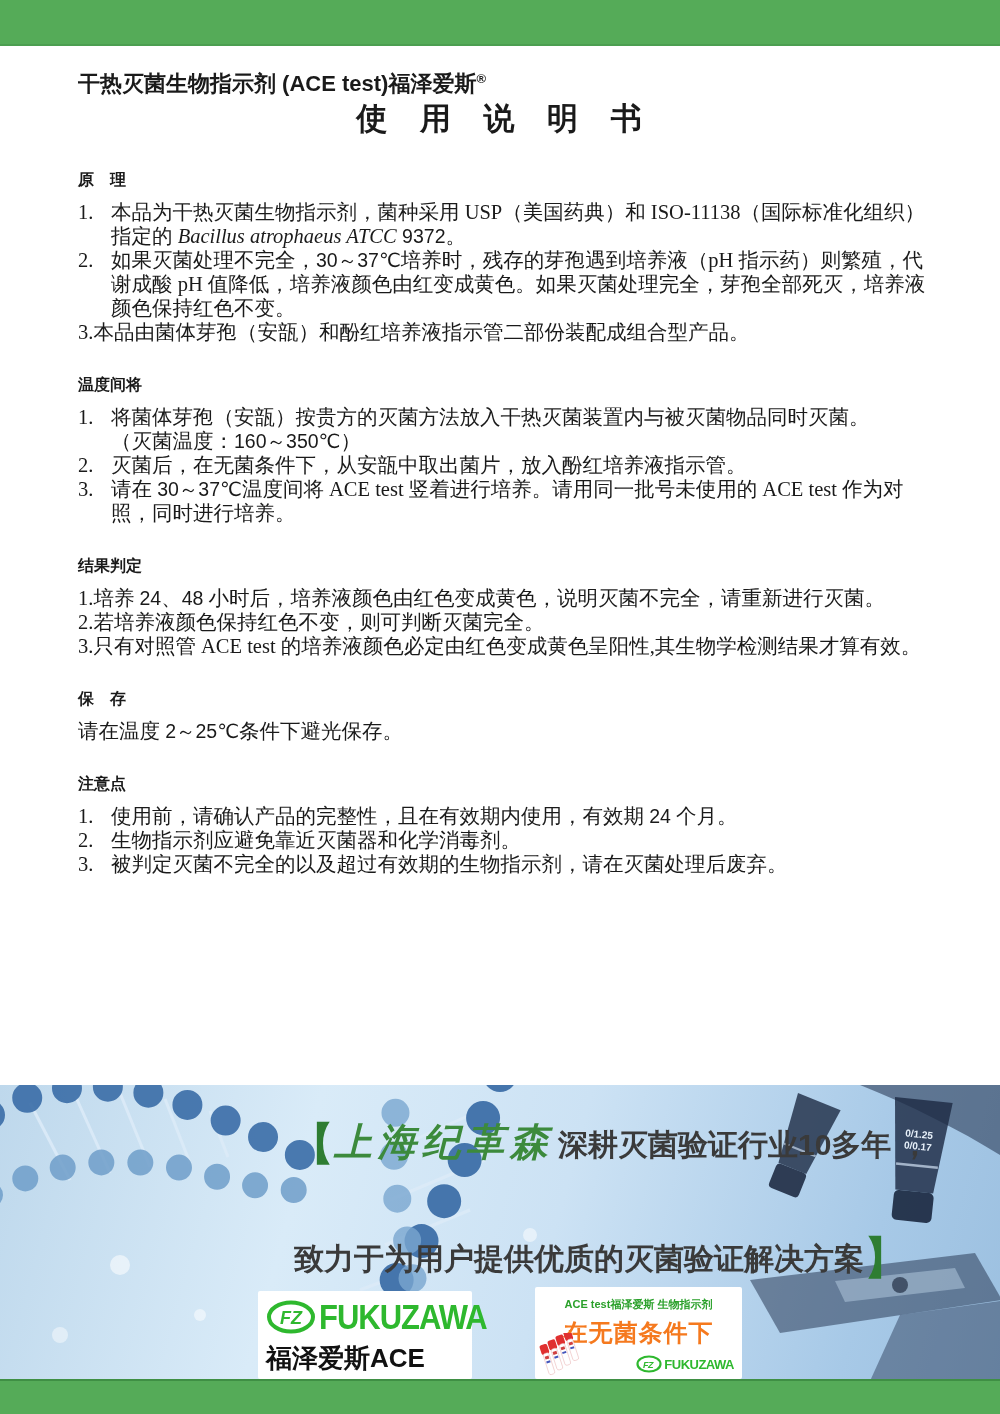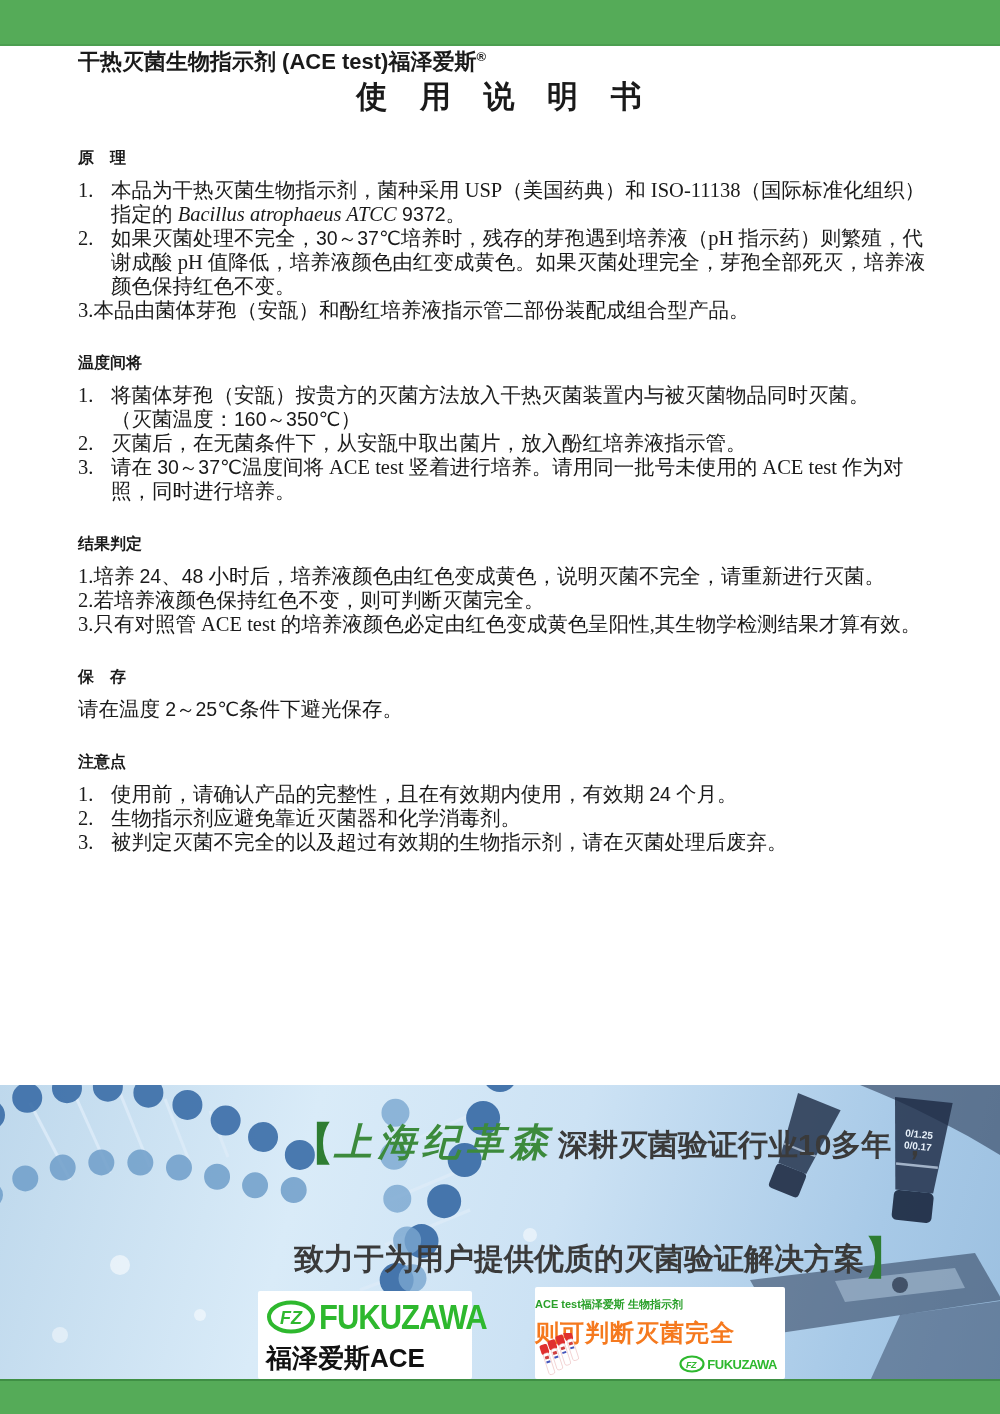--- a/index.html
+++ b/index.html
@@ -1,21 +1,21 @@
 <!DOCTYPE html>
 <html><head>
 <meta charset="utf-8">
 <style>
   html,body{margin:0;padding:0;background:#e8e8e8;}
   .page{position:relative;width:1000px;height:1414px;margin:0 auto;background:#ffffff;overflow:hidden;
         font-family:"Liberation Serif","DejaVu Serif",serif;color:#1a1a1a;}
   .bar-top{position:absolute;top:0;left:0;width:1000px;height:44px;background:#55ab58;border-bottom:2px solid #4c9e50;}
   .bar-bottom{position:absolute;bottom:0;left:0;width:1000px;height:33px;background:#55ab58;border-top:2px solid #3f8f44;}
 
-  .content{position:absolute;top:42px;left:78px;width:854px;}
+  .content{position:absolute;top:64px;left:78px;width:854px;}
   .product-title{font-family:"Liberation Sans","DejaVu Sans",sans-serif;font-weight:bold;font-size:22px;line-height:30px;}
   .product-title .tm{font-size:13px;vertical-align:8px;}
   .doc-title{text-align:center;font-family:"Liberation Sans","DejaVu Sans",sans-serif;font-weight:bold;
              font-size:31px;line-height:40px;letter-spacing:12px;margin:0 0 4px 0;}
   .sec-title{font-family:Liberation Sans, sans-serif;font-weight:bold;font-size:16px;line-height:33px;margin:24px 0 4px 0;}
   .item{font-size:20.5px;line-height:24px;}
   .item.hang{padding-left:33px;}
   .item.hang .prefix{display:inline-block;width:33px;margin-left:-33px;}
   .item.indent{padding-left:33px;}
   .seg-n{font-family:"Liberation Sans","DejaVu Sans",sans-serif;font-size:19.5px;}
@@ -34,21 +34,21 @@
   .b-line2{position:absolute;top:144px;left:294px;white-space:nowrap;}
 
   .logo-box{position:absolute;background:#ffffff;border-radius:2px;}
   .logo-left{left:258px;top:206px;width:214px;height:88px;padding:4px 8px;box-sizing:border-box;}
   .logo-row{display:flex;align-items:center;height:44px;}
   .logo-row svg{position:static;flex:0 0 auto;}
   .fukuzawa{font-family:"Liberation Sans","DejaVu Sans",sans-serif;font-weight:bold;font-size:31px;color:#2eb82e;
             letter-spacing:-1px;margin-left:3px;transform:scaleY(1.15);display:inline-block;}
   .logo-sub{font-family:"Liberation Sans","DejaVu Sans",sans-serif;font-weight:bold;font-size:26px;color:#111;line-height:38px;letter-spacing:0px;}
 
-  .logo-right{left:535px;top:202px;width:250px;height:92px;box-sizing:border-box;}
+  .logo-right{left:535px;top:202px;width:207px;height:92px;box-sizing:border-box;text-align:center;}
   .r-tagline{font-family:"Liberation Sans","DejaVu Sans",sans-serif;font-weight:bold;font-size:11px;color:#2aa02a;margin-top:10px;}
   .r-agent{font-family:"Liberation Sans","DejaVu Sans",sans-serif;font-weight:bold;font-size:24px;color:#f5791e;margin-top:5px;letter-spacing:1px;}
   .r-brand{position:absolute;right:8px;bottom:6px;display:flex;align-items:center;
            font-family:"Liberation Sans","DejaVu Sans",sans-serif;font-weight:bold;font-size:13px;color:#2eb82e;letter-spacing:-0.5px;}
   .r-brand svg{position:static;margin-right:2px;}
   .fz-oval-text{font-family:"Liberation Sans","DejaVu Sans",sans-serif;font-weight:bold;font-style:italic;}
 </style>
 </head>
 <body>
 
@@ -152,21 +152,21 @@
           <ellipse cx="25" cy="18" rx="22" ry="14.5" fill="none" stroke="#2eb82e" stroke-width="4"></ellipse>
           <text class="fz-oval-text" x="14" y="25" font-size="18" fill="#2eb82e">FZ</text>
         </svg>
         <span class="fukuzawa">FUKUZAWA</span>
       </div>
       <div class="logo-sub">福泽爱斯ACE  test</div>
     </div>
 
     <div class="logo-box logo-right">
       <div class="r-tagline">ACE test福泽爱斯 生物指示剂</div>
-      <div class="r-agent">则可判断灭菌完全</div>
+      <div class="r-agent">在无菌条件下</div>
       <svg width="48" height="44" viewBox="0 0 48 44" style="left:4px;bottom:2px;top:auto;">
         <g transform="rotate(-18 24 22)">
           <g transform="translate(4,6)">
               <rect x="0" y="0" width="8" height="10" rx="2" fill="#e03030"></rect>
               <rect x="1" y="9" width="6" height="22" rx="2" fill="#ffffff" stroke="#e8b0b0" stroke-width="0.5"></rect>
               <rect x="2" y="12" width="4" height="3" fill="#d04040"></rect>
               <rect x="2" y="17" width="4" height="2" fill="#4455bb"></rect>
             </g>
           <g transform="translate(13,4)">
               <rect x="0" y="0" width="8" height="10" rx="2" fill="#e03030"></rect>

